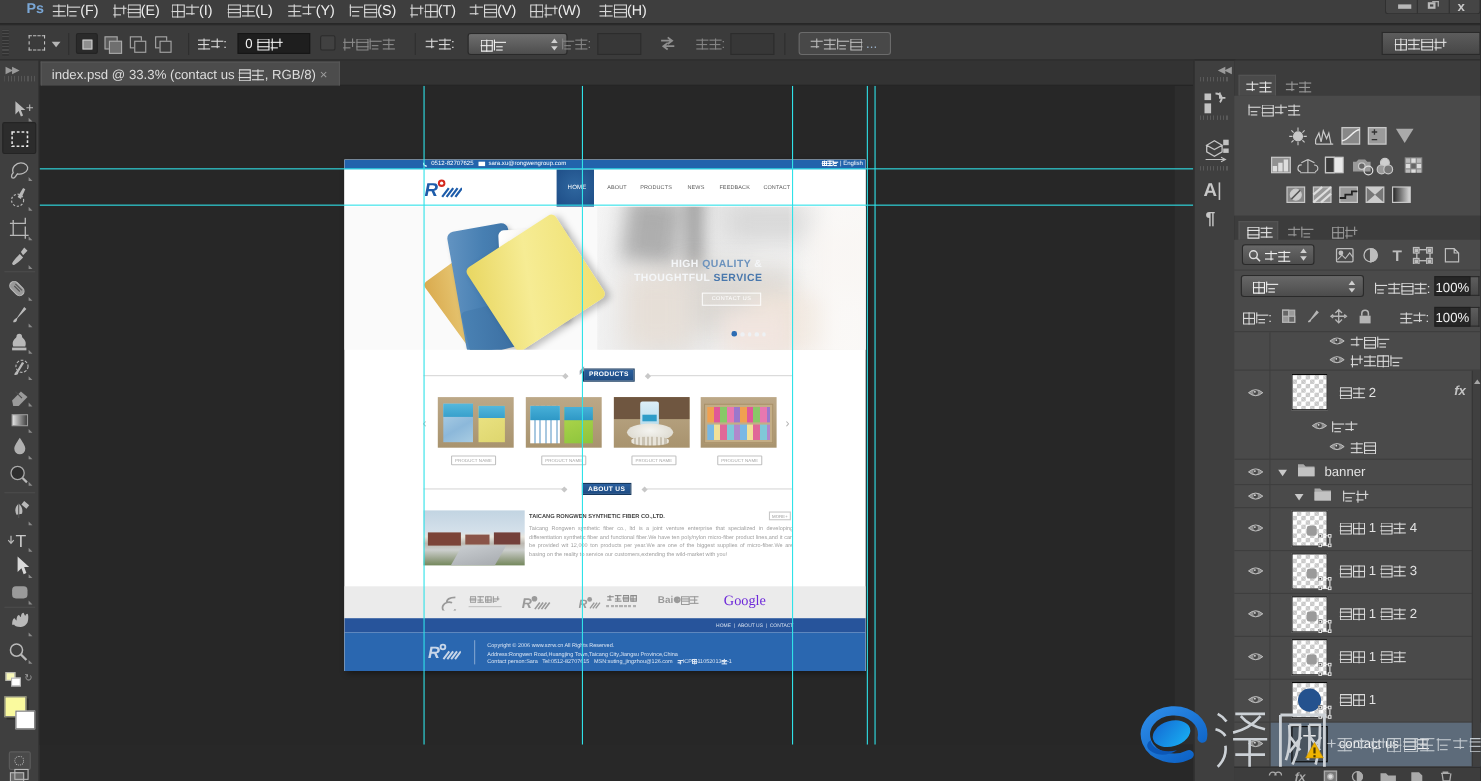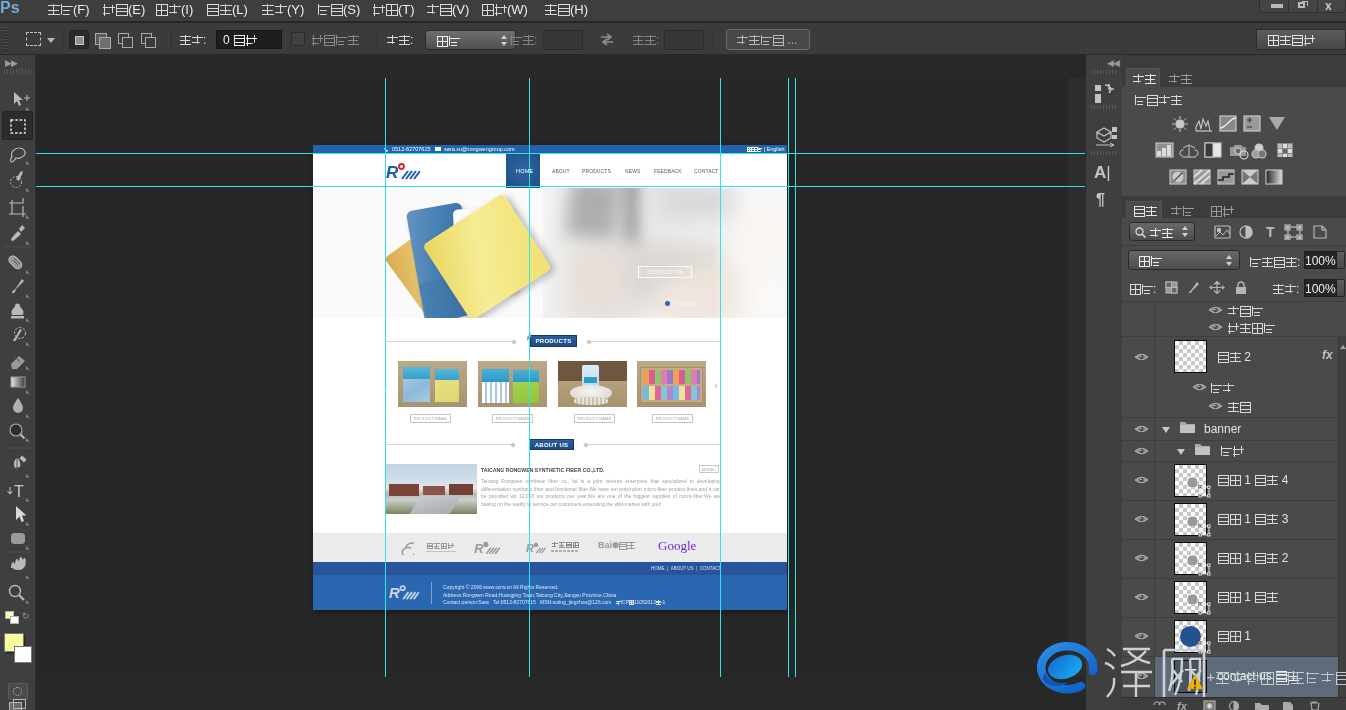--- a/index.html
+++ b/index.html
@@ -19,21 +19,21 @@
 .f11 .k{width:10px;height:10px;margin:0 .5px;vertical-align:-1px}
 .thumb{width:33px;height:33px;border:1px solid #0a0a0a;background-image:linear-gradient(45deg,#c8c8c8 25%,transparent 25%,transparent 75%,#c8c8c8 75%),linear-gradient(45deg,#c8c8c8 25%,#fff 25%,#fff 75%,#c8c8c8 75%);background-size:8px 8px;background-position:0 0,4px 4px;background-color:#fff}
 .blob{position:absolute;left:13px;top:13px;width:9px;height:9px;background:#9a9a9a;border-radius:2px}
 .pimg{width:69px;height:46px;background:linear-gradient(#bca887,#a8936e);overflow:hidden}
 .pbtn{width:41px;height:9px;border:1px solid #c2c2c2;border-radius:1px;color:#a5a5a5;font-size:4px;text-align:center;line-height:8px;letter-spacing:.1px}
 </style></head>
 <body>
 <div id="stage">
 
 <div class="abs" id="menubar" style="left:0;top:0;width:1346px;height:22px;background:#3e3e3e;border-bottom:1px solid #252525">
-  <div class="abs" style="left:0;top:0;width:30px;height:15px;color:#7aa7d6;font-size:16px;font-weight:bold;line-height:15px">Ps</div>
+  <div class="abs" style="left:24px;top:0;width:30px;height:15px;color:#7aa7d6;font-size:13px;font-weight:bold;line-height:15px">Ps</div>
   <div class="f13" style="position:absolute;top:2px;left:0;width:100%;height:18px;color:#ededed;font-size:13px;line-height:16px">
     <span class="abs" style="left:47px"><b class="k k1"></b><b class="k k4"></b>(F)</span>
     <span class="abs" style="left:102px"><b class="k k3"></b><b class="k k2"></b>(E)</span>
     <span class="abs" style="left:155px"><b class="k k5"></b><b class="k k6"></b>(I)</span>
     <span class="abs" style="left:206px"><b class="k k2"></b><b class="k k1"></b>(L)</span>
     <span class="abs" style="left:261px"><b class="k k1"></b><b class="k k6"></b>(Y)</span>
     <span class="abs" style="left:317px"><b class="k k4"></b><b class="k k2"></b>(S)</span>
     <span class="abs" style="left:372px"><b class="k k3"></b><b class="k k5"></b>(T)</span>
     <span class="abs" style="left:426px"><b class="k k6"></b><b class="k k2"></b>(V)</span>
     <span class="abs" style="left:481px"><b class="k k5"></b><b class="k k3"></b>(W)</span>
@@ -94,20 +94,25 @@
 
   <div class="abs" style="left:726px;top:6px;width:84px;height:21px;border-radius:3px;border:1px solid #6b6b6b;background:#484848">
     <div class="f12" style="color:#b9b9b9;font-size:12px;padding:3px 0 0 9px;--g:#b9b9b9"><b class="k k6" style="--g:#b9b9b9"></b><b class="k k1" style="--g:#b9b9b9"></b><b class="k k4" style="--g:#b9b9b9"></b><b class="k k2" style="--g:#b9b9b9"></b> <span style="color:#9ab0c8">...</span></div>
   </div>
 
   <div class="abs" style="left:1256px;top:6px;width:90px;height:21px;border:1px solid #2a2a2a;background:linear-gradient(#5c5c5c,#474747)">
     <div class="f12" style="color:#e2e2e2;font-size:12px;padding:3px 0 0 10px"><b class="k k5" style="--g:#e2e2e2"></b><b class="k k1" style="--g:#e2e2e2"></b><b class="k k2" style="--g:#e2e2e2"></b><b class="k k3" style="--g:#e2e2e2"></b></div>
   </div>
 </div>
 
+<div class="abs" id="tabstrip" style="left:36px;top:55px;width:1049px;height:23px;background:#333333;border-bottom:1px solid #252525">
+  <div class="abs" style="left:1px;top:1px;width:272px;height:22px;background:#4c4c4c;border:1px solid #585858;border-bottom:none">
+    <div class="f12" style="color:#dcdcdc;font-size:12px;padding:4px 0 0 9px">index.psd @ 33.3% (contact us <b class="k k2" style="--g:#dcdcdc"></b><b class="k k1" style="--g:#dcdcdc"></b>, RGB/8)&nbsp;<span style="color:#9e9e9e">×</span></div>
+  </div>
+</div>
 
 <div class="abs" id="toolbar" style="left:0;top:55px;width:36px;height:655px;background:#3f3f3f;border-right:1px solid #2b2b2b">
   <div class="abs" style="left:5px;top:3px;color:#9a9a9a;font-size:9px;letter-spacing:-1px">▶▶</div>
   <div class="abs" style="left:4px;top:14px;width:28px;height:5px;background:repeating-linear-gradient(90deg,#565656 0 1px,transparent 1px 3px)"></div>
   
   <div class="abs" style="left:2px;top:56px;width:31px;height:29px;background:#2c2c2c;border:1px solid #242424;border-radius:2px"></div>
   <svg class="abs" style="left:0;top:26px" width="36" height="630" viewBox="0 0 36 630" fill="none" stroke="#b9b9b9" stroke-width="1.3">
     <g>
           <path d="M14 11 l0 12 3 -3 2 5 2 -1 -2 -5 4 0 z" fill="#b9b9b9" stroke="none"></path>
           <path d="M24 17 h6 m-3 -3 v6" stroke-width="1"></path>
@@ -266,20 +271,24 @@
       <div class="abs" style="left:430px;top:20px;width:50px;height:60px;background:#efe9e4;filter:blur(8px)"></div>
       <div class="abs" style="left:230px;top:0;width:244px;height:130px;background:linear-gradient(rgba(255,255,255,.18),rgba(255,255,255,.28))"></div>
       <div class="abs" style="left:404px;top:0;width:70px;height:130px;background:linear-gradient(90deg,rgba(252,250,248,.1),rgba(252,250,248,.75) 60%,rgba(250,248,246,.85))"></div>
 
       <div class="abs" style="left:90px;top:44px;width:62px;height:84px;background:linear-gradient(115deg,#d9a94c,#efd98c 60%,#f3e6a8);transform:rotate(-36deg);border-radius:4px"></div>
       <div class="abs" style="left:102px;top:18px;width:56px;height:112px;background:linear-gradient(100deg,#6394c2,#477fb2 45%,#3a6da0);transform:rotate(-10deg);border-radius:6px;box-shadow:2px 3px 5px rgba(0,0,0,.22)"></div>
       <div class="abs" style="left:142px;top:20px;width:62px;height:86px;background:linear-gradient(105deg,#ffffff,#f0ece4 60%,#ded8ce);transform:rotate(-3deg);border-radius:5px;box-shadow:1px 2px 4px rgba(0,0,0,.18)"></div>
       <div class="abs" style="left:110px;top:90px;width:46px;height:42px;background:linear-gradient(100deg,#4a82b4,#3a6da0);transform:rotate(-14deg);border-radius:4px"></div>
       <div class="abs" style="left:126px;top:24px;width:96px;height:90px;background:linear-gradient(115deg,#e8d660,#f6ec94 45%,#efe070);transform:rotate(-33deg);border-radius:5px;box-shadow:3px 4px 7px rgba(0,0,0,.25)"></div>
 
+      <div class="abs" style="left:200px;top:47px;width:180px;text-align:right;font-size:9.5px;font-weight:bold;letter-spacing:.4px;color:#f4f6f8;line-height:12px">
+        <div>HIGH <span style="color:#6d93bd">QUALITY</span> &amp;</div>
+        <div>THOUGHTFUL <span style="color:#4a78ad">SERVICE</span></div>
+      </div>
       <div class="abs" style="left:325px;top:78px;width:54px;height:12px;border:1px solid rgba(255,255,255,.85);background:rgba(255,255,255,.06);color:#fff;font-size:5px;text-align:center;line-height:11px;letter-spacing:.4px">CONTACT US</div>
       <div class="abs" style="left:352px;top:113px;width:4.5px;height:4.5px;border-radius:50%;background:#2d6cb3"></div>
       <div class="abs" style="left:360px;top:114px;width:3.5px;height:3.5px;border-radius:50%;background:#eef1f4"></div>
       <div class="abs" style="left:366.5px;top:114px;width:3.5px;height:3.5px;border-radius:50%;background:#eef1f4"></div>
       <div class="abs" style="left:373px;top:114px;width:3.5px;height:3.5px;border-radius:50%;background:#eef1f4"></div>
       <div class="abs" style="left:379.5px;top:114px;width:3.5px;height:3.5px;border-radius:50%;background:#eef1f4"></div>
     </div>
 
     <div class="abs" style="left:72px;top:196px;width:131px;height:1px;background:#d8d8d8"></div>
     <div class="abs" style="left:278px;top:196px;width:129px;height:1px;background:#d8d8d8"></div>

